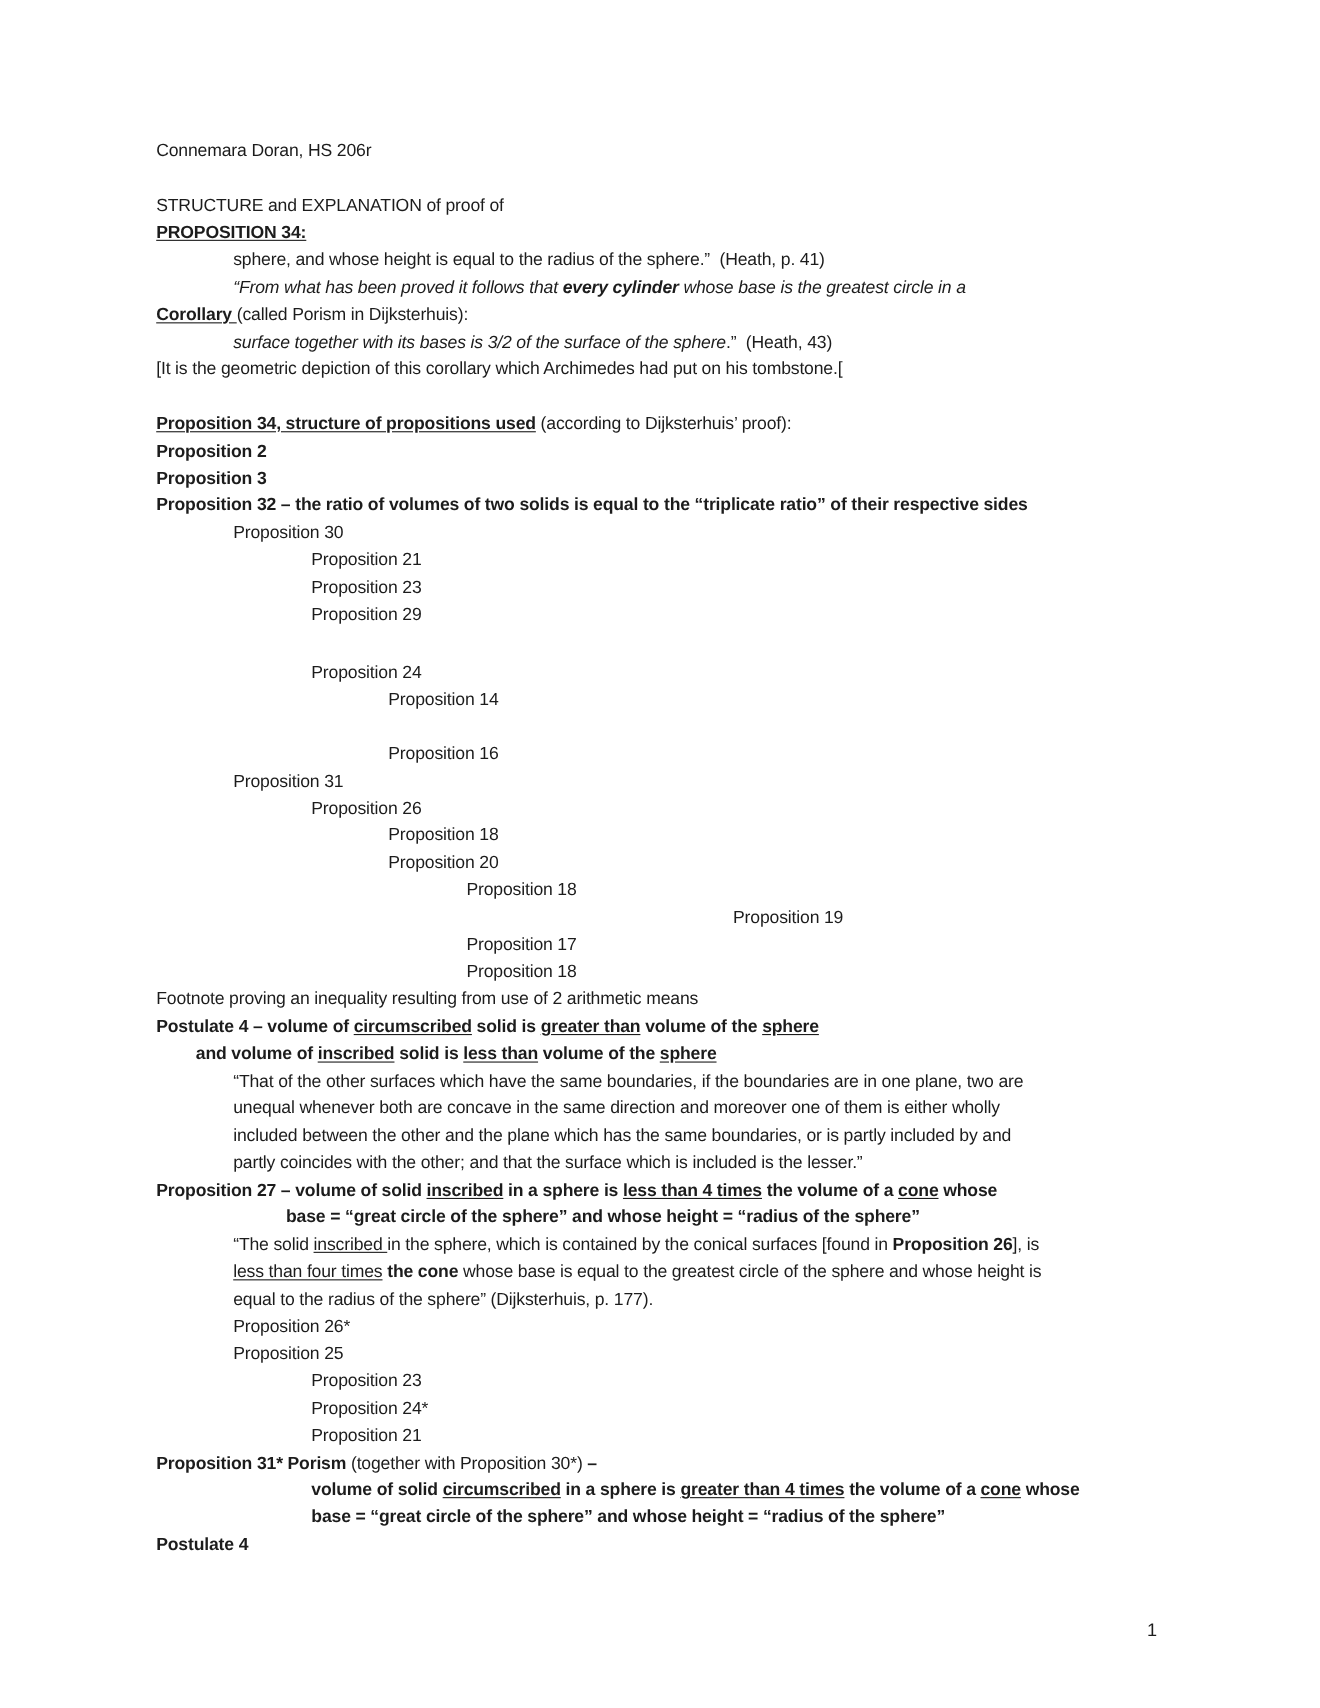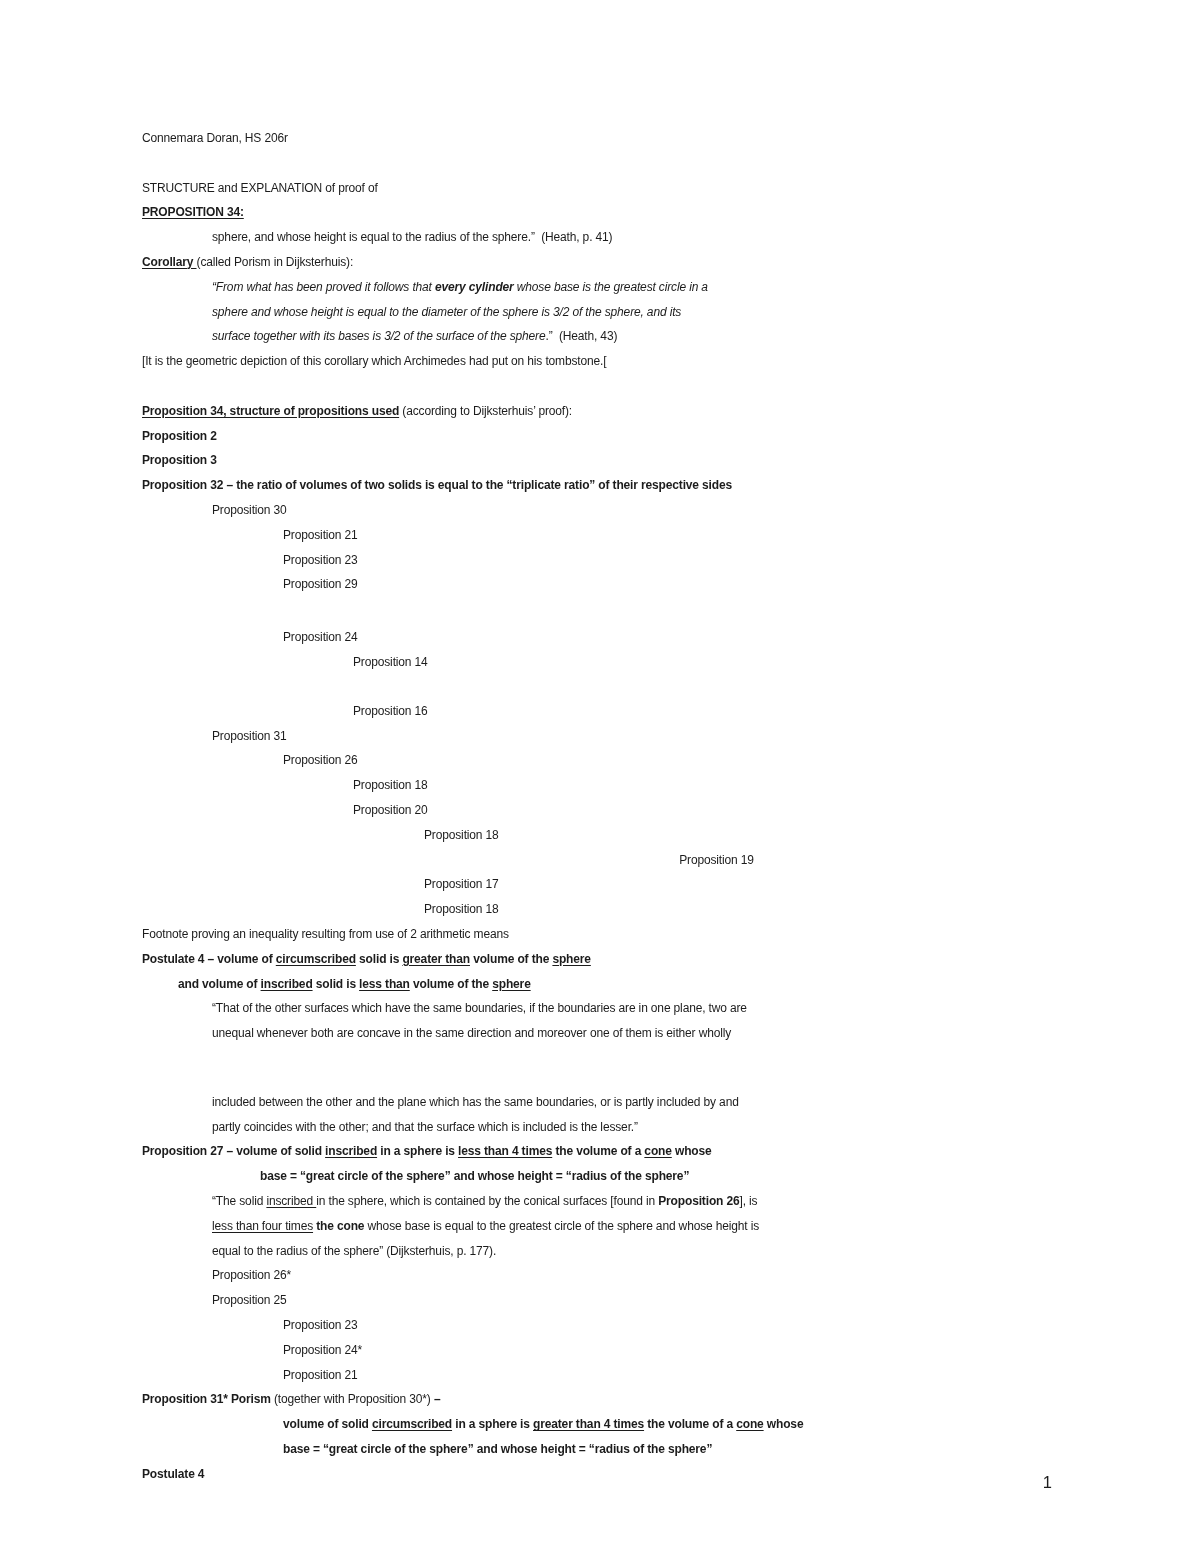--- a/index.html
+++ b/index.html
@@ -16,21 +16,21 @@
     color: #1c1c1c;
     overflow: hidden;
   }
   .content {
     position: absolute;
     top: 126px;
     left: 142px;
     right: 120px;
   }
   .line {
-    font-size: 12px;
+    font-size: 16px;
     line-height: 24.8px;
     white-space: pre;
     letter-spacing: -0.15px;
   }
   .line span.b { font-weight: bold; }
   .line span.i { font-style: italic; }
   .line span.u { text-decoration: underline; text-underline-offset: 2px; }
   .page-number {
     position: absolute;
     top: 1470px;
@@ -42,23 +42,22 @@
 </head>
 <body>
 
 <div class="page">
   <div class="content">
       <div class="line"><span>Connemara Doran, HS 206r</span></div>
       <div class="line">&nbsp;</div>
       <div class="line"><span>STRUCTURE and EXPLANATION of proof of</span></div>
       <div class="line"><span class="b u">PROPOSITION 34:</span></div>
       <div class="line" style="padding-left: 70px;"><span>sphere, and whose height is equal to the radius of the sphere.”  (Heath, p. 41)</span></div>
+      <div class="line" style="padding-left: 70px;"><span class="i">“From what has been proved it follows that </span><span class="b i">every cylinder</span><span class="i"> whose base is the greatest circle in a</span></div>
       <div class="line"><span class="b u">Corollary </span><span>(called Porism in Dijksterhuis):</span></div>
-      <div class="line" style="padding-left: 70px;"><span class="i">“From what has been proved it follows that </span><span class="b i">every cylinder</span><span class="i"> whose base is the greatest circle in a</span></div>
-      <div class="line" style="padding-left: 70px;"><span class="i">sphere and whose height is equal to the diameter of the sphere is 3/2 of the sphere, and its</span></div>
       <div class="line" style="padding-left: 70px;"><span class="i">surface together with its bases is 3/2 of the surface of the sphere</span><span>.”  (Heath, 43)</span></div>
       <div class="line"><span>[It is the geometric depiction of this corollary which Archimedes had put on his tombstone.[</span></div>
       <div class="line">&nbsp;</div>
       <div class="line"><span class="b u">Proposition 34, structure of propositions used</span><span> (according to Dijksterhuis’ proof):</span></div>
       <div class="line"><span class="b">Proposition 2</span></div>
       <div class="line"><span class="b">Proposition 3</span></div>
       <div class="line"><span class="b">Proposition 32 – the ratio of volumes of two solids is equal to the “triplicate ratio” of their respective sides</span></div>
       <div class="line" style="padding-left: 70px;"><span>Proposition 30</span></div>
       <div class="line" style="padding-left: 141px;"><span>Proposition 21</span></div>
       <div class="line" style="padding-left: 141px;"><span>Proposition 23</span></div>
@@ -72,21 +71,21 @@
       <div class="line" style="padding-left: 211px;"><span>Proposition 20</span></div>
       <div class="line" style="padding-left: 282px;"><span>Proposition 18</span></div>
       <div class="line" style="padding-left: 211px; text-align: center;"><span>Proposition 19</span></div>
       <div class="line" style="padding-left: 282px;"><span>Proposition 17</span></div>
       <div class="line" style="padding-left: 282px;"><span>Proposition 18</span></div>
       <div class="line"><span>Footnote proving an inequality resulting from use of 2 arithmetic means</span></div>
       <div class="line"><span class="b">Postulate 4 – volume of </span><span class="b u">circumscribed</span><span class="b"> solid is </span><span class="b u">greater than</span><span class="b"> volume of the </span><span class="b u">sphere</span></div>
       <div class="line" style="padding-left: 36px;"><span class="b">and volume of </span><span class="b u">inscribed</span><span class="b"> solid is </span><span class="b u">less than</span><span class="b"> volume of the </span><span class="b u">sphere</span></div>
       <div class="line" style="padding-left: 70px;"><span>“That of the other surfaces which have the same boundaries, if the boundaries are in one plane, two are</span></div>
       <div class="line" style="padding-left: 70px;"><span>unequal whenever both are concave in the same direction and moreover one of them is either wholly</span></div>
-      <div class="line" style="padding-left: 70px; margin-top: 44px;"><span>included between the other and the plane which has the same boundaries, or is partly included by and</span></div>
+      <div class="line" style="padding-left: 70px;"><span>included between the other and the plane which has the same boundaries, or is partly included by and</span></div>
       <div class="line" style="padding-left: 70px;"><span>partly coincides with the other; and that the surface which is included is the lesser.”</span></div>
       <div class="line"><span class="b">Proposition 27 – volume of solid </span><span class="b u">inscribed</span><span class="b"> in a sphere is </span><span class="b u">less than 4 times</span><span class="b"> the volume of a </span><span class="b u">cone</span><span class="b"> whose</span></div>
       <div class="line" style="padding-left: 118px;"><span class="b">base = “great circle of the sphere” and whose height = “radius of the sphere”</span></div>
       <div class="line" style="padding-left: 70px;"><span>“The solid </span><span class="u">inscribed </span><span>in the sphere, which is contained by the conical surfaces [found in </span><span class="b">Proposition 26</span><span>], is</span></div>
       <div class="line" style="padding-left: 70px;"><span class="u">less than four times</span><span> </span><span class="b">the cone</span><span> whose base is equal to the greatest circle of the sphere and whose height is</span></div>
       <div class="line" style="padding-left: 70px;"><span>equal to the radius of the sphere” (Dijksterhuis, p. 177).</span></div>
       <div class="line" style="padding-left: 70px;"><span>Proposition 26*</span></div>
       <div class="line" style="padding-left: 70px;"><span>Proposition 25</span></div>
       <div class="line" style="padding-left: 141px;"><span>Proposition 23</span></div>
       <div class="line" style="padding-left: 141px;"><span>Proposition 24*</span></div>

